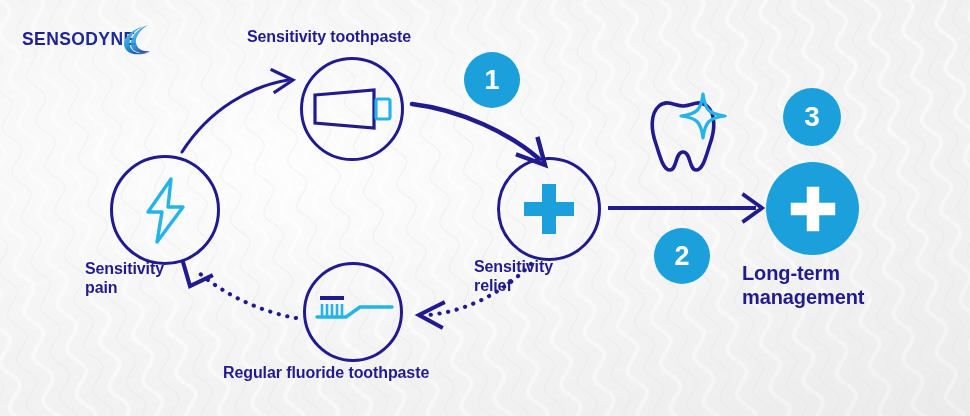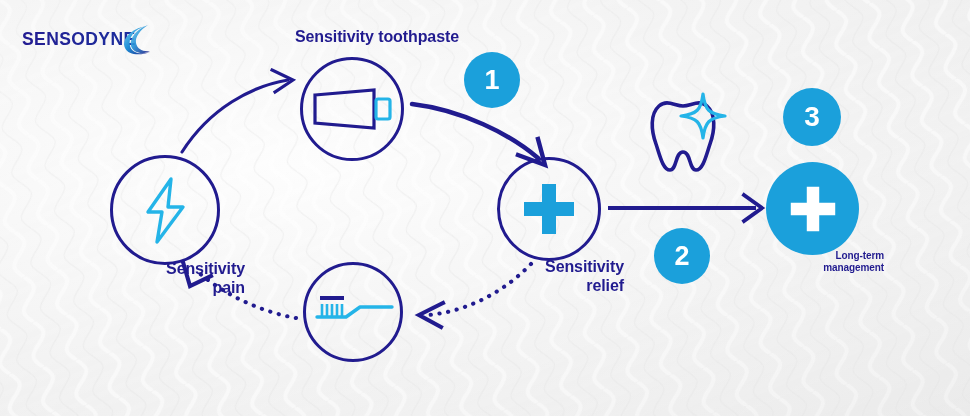--- a/index.html
+++ b/index.html
@@ -17,21 +17,21 @@
   
   #texture{
     position:absolute;inset:0;
     opacity:.55;
     pointer-events:none;
   }
   .lbl{
     position:absolute;
     color:#211b8f;
     font-weight:bold;
-    text-align:right;
+    text-align:left;
     line-height:1.18;
     letter-spacing:-0.1px;
     white-space:pre-line;
   }
   .node-circle{
     position:absolute;
     border-radius:50%;
     border:3.2px solid #211b8f;
     box-sizing:border-box;
     background:transparent;
@@ -158,35 +158,36 @@
     <g stroke="#24b4e8" stroke-width="2.6" stroke-linecap="butt">
       <path d="M10 12 V 24"></path>
         <path d="M15 12 V 24"></path>
         <path d="M20 12 V 24"></path>
       <path d="M25 12 V 24"></path>
         <path d="M30 12 V 24"></path>
     </g>
 
     <path d="M5 25 L 34 25 L 48 15 L 80 15" fill="none" stroke="#24b4e8" stroke-width="3.4" stroke-linecap="round" stroke-linejoin="round"></path>
   </svg>
+  <div class="lbl" style="left:223px;top:364px;width:262px;font-size:16px;">Regular fluoride toothpaste</div>
 
 
   <svg class="icon-abs" style="left:637px;top:84px;" width="96" height="96" viewBox="0 0 96 96">
     <path d="M22 22 C 13 30, 14 46, 19 60 C 23 72, 26 86, 33 86 C 40 86, 38 68, 46 68
              C 54 68, 52 86, 59 86 C 66 86, 69 72, 73 60 C 78 46, 79 30, 70 22
              C 62 15, 54 22, 46 22 C 38 22, 30 15, 22 22 Z" fill="none" stroke="#211b8f" stroke-width="3.6" stroke-linejoin="round"></path>
     <path d="M66 10 C 68 26, 72 30, 88 32 C 72 34, 68 38, 66 54 C 64 38, 60 34, 44 32 C 60 30, 64 26, 66 10 Z" fill="none" stroke="#24b4e8" stroke-width="3.2" stroke-linejoin="round"></path>
   </svg>
 
   <div class="solid-circle" style="left:766px;top:162px;width:93px;height:93px;">
     <svg width="48" height="48" viewBox="0 0 54 54">
       <path d="M20 2 H 34 V 20 H 52 V 34 H 34 V 52 H 20 V 34 H 2 V 20 H 20 Z" fill="#ffffff"></path>
     </svg>
   </div>
-  <div class="lbl" style="left:742px;top:250px;width:142px;font-size:10px;">Long-term
+  <div class="lbl" style="left:742px;top:262px;width:142px;font-size:20px;">Long-term
 management</div>
 
   <div class="solid-circle" style="left:464px;top:52px;width:56px;height:56px;font-size:27px;">
     <span>1</span>
   </div>
 
   <div class="solid-circle" style="left:654px;top:228px;width:56px;height:56px;font-size:27px;">
     <span>2</span>
   </div>
 

